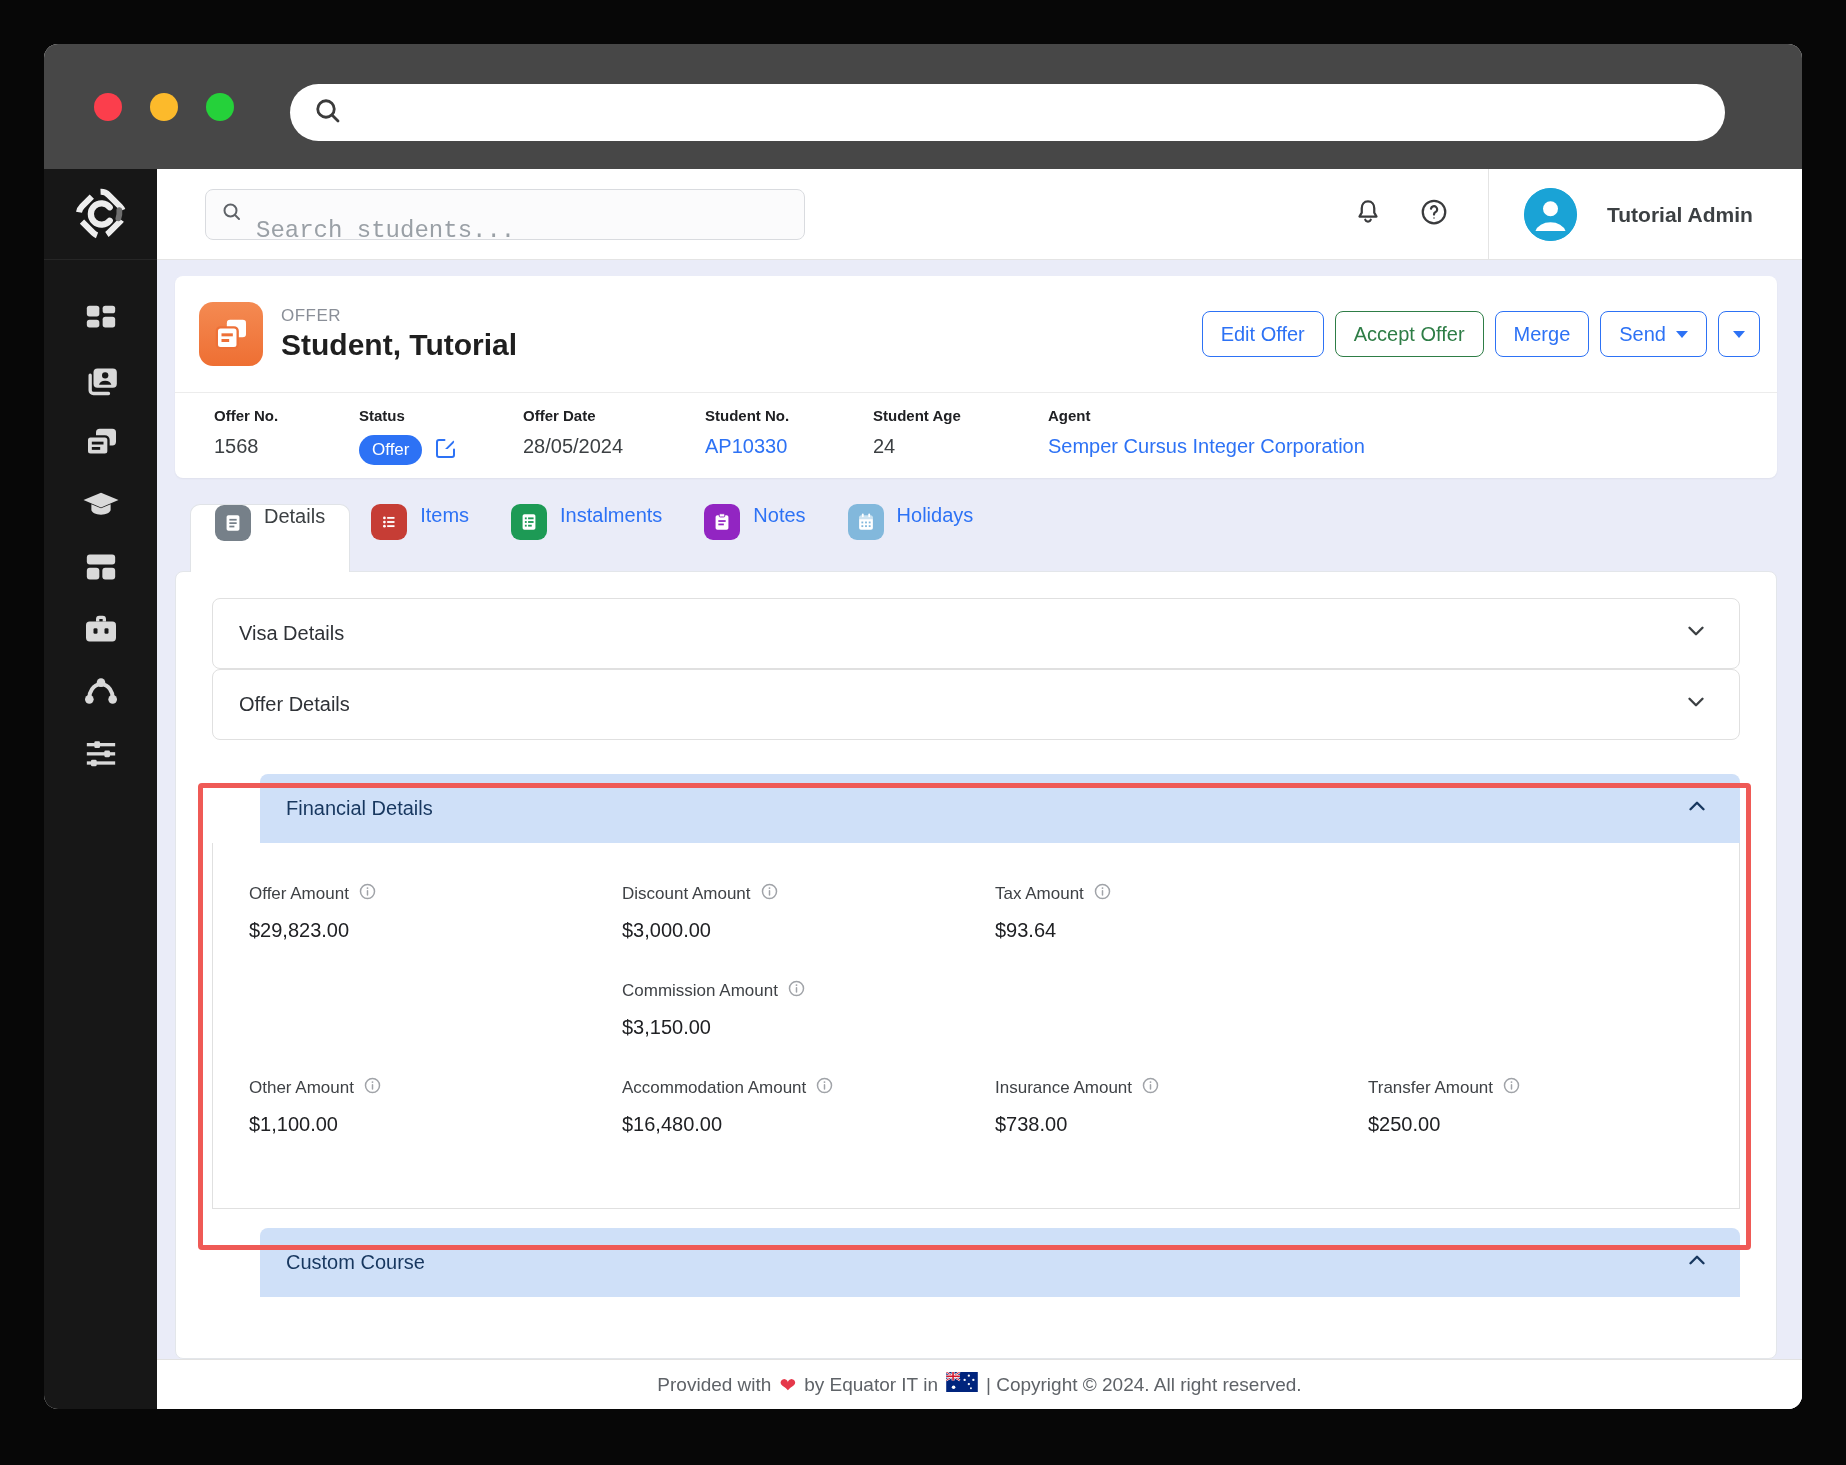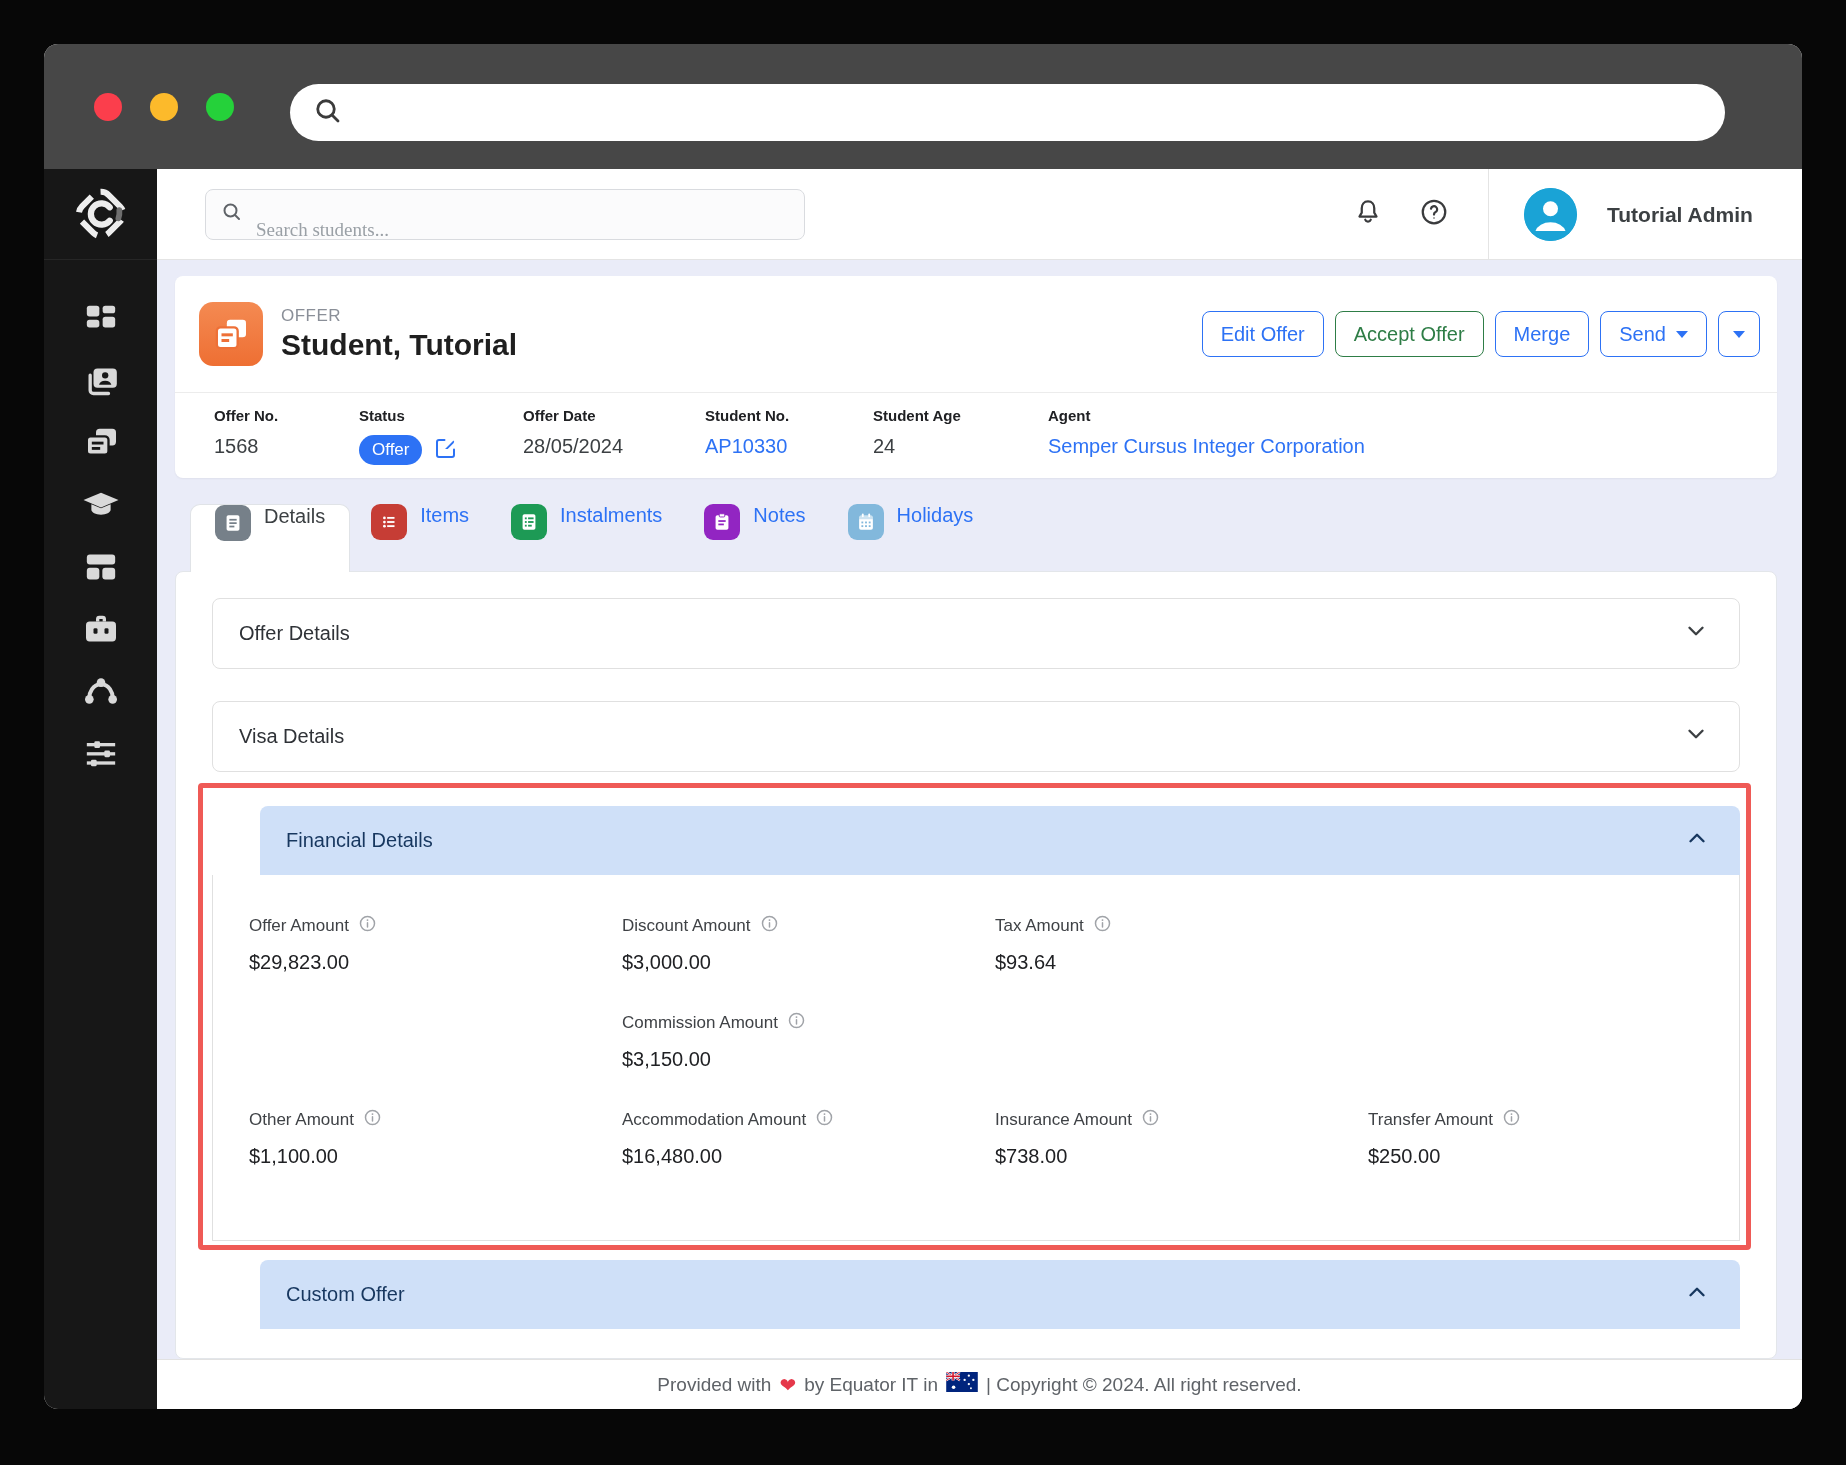--- a/index.html
+++ b/index.html
@@ -16,21 +16,21 @@
   
   .shell { display:flex; height:1240px; }
   .sidebar { width:113px; background:#171717; flex:none; }
   .side-logo { height:91px; display:flex; align-items:center; justify-content:center; border-bottom:1px solid #262626; }
   .nav { padding-top:30px; display:flex; flex-direction:column; align-items:center; }
   .nav-item { height:62px; width:113px; display:flex; align-items:center; justify-content:center; cursor:pointer; }
 
   .content { flex:1; background:#eaecf8; display:flex; flex-direction:column; }
   .appheader { height:91px; background:#fff; border-bottom:1px solid #e4e4e4; display:flex; align-items:center; position:relative; flex:none; }
   .search-box { margin-left:48px; width:600px; height:51px; background:#fbfbfc; border:1px solid #d9dbdf; border-radius:8px; display:flex; align-items:center; padding:0 14px; }
-  .search-box input { border:none; outline:none; background:transparent; font-size:19px; color:#3c4043; margin-left:12px; width:100%; font-family:Liberation Serif, serif;margin-top:32px; }
+  .search-box input { border:none; outline:none; background:transparent; font-size:24px; color:#3c4043; margin-left:12px; width:100%; font-family:Liberation Mono, monospace;margin-top:32px; }
   .search-box input::placeholder { color:#9aa0a6; }
   .hicon { position:absolute; top:50%; transform:translateY(-50%); cursor:pointer; }
   .bell { left:1196px; } .help { left:1262px; }
   .hdr-divider { position:absolute; left:1331px; top:0; height:90px; width:1px; background:#e4e4e4; }
   .avatar { position:absolute; left:1367px; top:19px; width:53px; height:53px; border-radius:50%; background:#1aa3d6; overflow:hidden; }
   .username { position:absolute; left:1450px; top:0; height:91px; display:flex; align-items:center; font-size:21px; font-weight:bold; color:#3c4043; }
 
   .main { flex:1; }
 
   
@@ -345,30 +345,30 @@
                     <rect x="15" y="15.5" width="2" height="2"></rect>
                   </g>
                 </svg>
               </span>
             <span>Holidays</span>
           </div>
         </div>
 
         <div class="content-card">
 
-          <div class="secbar mb32">
-            <span>Offer Details</span>
+          <div class="secbar">
+            <span>Visa Details</span>
             <span class="spacer"></span>
             <span><svg width="26" height="26" viewBox="0 0 24 24" fill="none" stroke="#3c4043" stroke-width="2.2" stroke-linecap="round" stroke-linejoin="round">
                   <polyline points="6 9 12 15 18 9"></polyline>
                 </svg></span>
           </div>
 
-          <div class="secbar">
-            <span>Visa Details</span>
+          <div class="secbar mb32">
+            <span>Offer Details</span>
             <span class="spacer"></span>
             <span><svg width="26" height="26" viewBox="0 0 24 24" fill="none" stroke="#3c4043" stroke-width="2.2" stroke-linecap="round" stroke-linejoin="round">
                   <polyline points="6 9 12 15 18 9"></polyline>
                 </svg></span>
           </div>
 
           <div class="fin-wrap">
             <div class="bluebar">
               <span>Financial Details</span>
               <span class="spacer"></span>
@@ -465,21 +465,21 @@
                         </svg></span>
                     </div>
                   <div class="fvalue">$250.00</div>
                 </div>
               </div>
             </div>
           </div>
 
           <div class="custom-wrap">
             <div class="bluebar">
-              <span>Custom Offer</span>
+              <span>Custom Course</span>
               <span class="spacer"></span>
               <span><svg width="26" height="26" viewBox="0 0 24 24" fill="none" stroke="#17375f" stroke-width="2.2" stroke-linecap="round" stroke-linejoin="round">
                     <polyline points="6 15 12 9 18 15"></polyline>
                   </svg></span>
             </div>
           </div>
 
           <div class="redbox"></div>
         </div>
 

